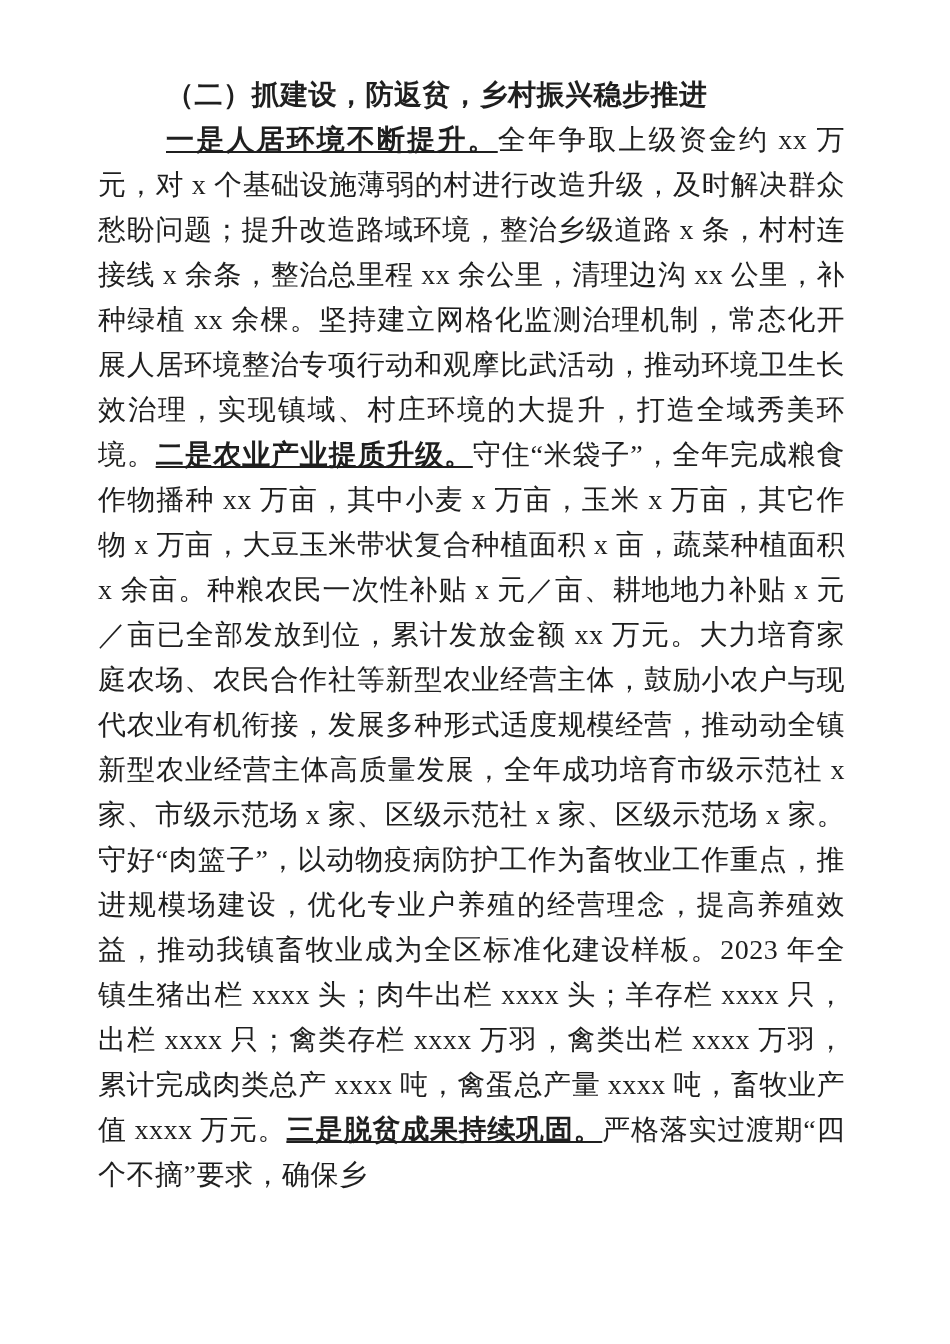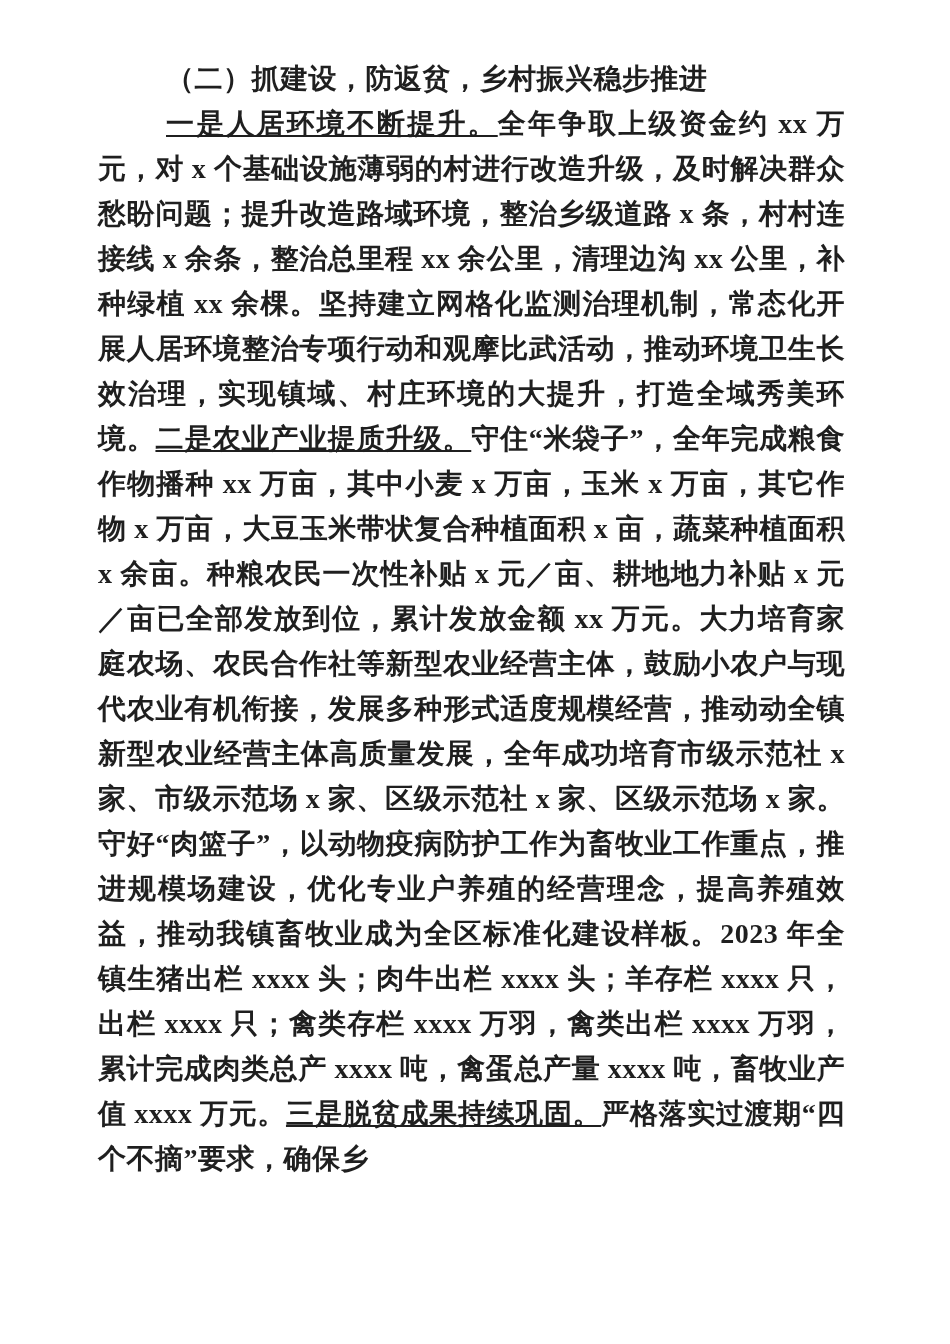--- a/index.html
+++ b/index.html
@@ -10,21 +10,21 @@
   body {
     width: 950px;
     height: 1344px;
     overflow: hidden;
   }
   .page {
     box-sizing: border-box;
     width: 950px;
     height: 1344px;
     background: #ffffff;
-    padding: 56px 105px 60px 98px;
+    padding: 72px 105px 60px 98px;
   }
   .doc-text {
     font-family: "Liberation Serif", "DejaVu Serif", serif;
     font-size: 28px;
     line-height: 45px;
     color: #1f1f1f;
     text-align: justify;
     letter-spacing: 0.5px;
   }
   .doc-text p {
@@ -33,21 +33,21 @@
     text-indent: 68px;
   }
   .heading {
     font-weight: 700;
   }
   .seg-bold {
     font-weight: 700;
     text-decoration: underline;
   }
   .seg-regular {
-    font-weight: 700;
+    font-weight: 400;
   }
 </style>
 </head>
 <body>
 
 <div class="page">
   <div class="doc-text">
     <p class="heading">（二）抓建设，防返贫，乡村振兴稳步推进</p>
     <p id="body-paragraph"><span class="seg-bold">一是人居环境不断提升。</span><span class="seg-regular">全年争取上级资金约 xx 万元，对 x 个基础设施薄弱的村进行改造升级，及时解决群众愁盼问题；提升改造路域环境，整治乡级道路 x 条，村村连接线 x 余条，整治总里程 xx 余公里，清理边沟 xx 公里，补种绿植 xx 余棵。坚持建立网格化监测治理机制，常态化开展人居环境整治专项行动和观摩比武活动，推动环境卫生长效治理，实现镇域、村庄环境的大提升，打造全域秀美环境。</span><span class="seg-bold">二是农业产业提质升级。</span><span class="seg-regular">守住“米袋子”，全年完成粮食作物播种 xx 万亩，其中小麦 x 万亩，玉米 x 万亩，其它作物 x 万亩，大豆玉米带状复合种植面积 x 亩，蔬菜种植面积 x 余亩。种粮农民一次性补贴 x 元／亩、耕地地力补贴 x 元／亩已全部发放到位，累计发放金额 xx 万元。大力培育家庭农场、农民合作社等新型农业经营主体，鼓励小农户与现代农业有机衔接，发展多种形式适度规模经营，推动动全镇新型农业经营主体高质量发展，全年成功培育市级示范社 x 家、市级示范场 x 家、区级示范社 x 家、区级示范场 x 家。守好“肉篮子”，以动物疫病防护工作为畜牧业工作重点，推进规模场建设，优化专业户养殖的经营理念，提高养殖效益，推动我镇畜牧业成为全区标准化建设样板。2023 年全镇生猪出栏 xxxx 头；肉牛出栏 xxxx 头；羊存栏 xxxx 只，出栏 xxxx 只；禽类存栏 xxxx 万羽，禽类出栏 xxxx 万羽，累计完成肉类总产 xxxx 吨，禽蛋总产量 xxxx 吨，畜牧业产值 xxxx 万元。</span><span class="seg-bold">三是脱贫成果持续巩固。</span><span class="seg-regular">严格落实过渡期“四个不摘”要求，确保乡</span></p>
   </div>

